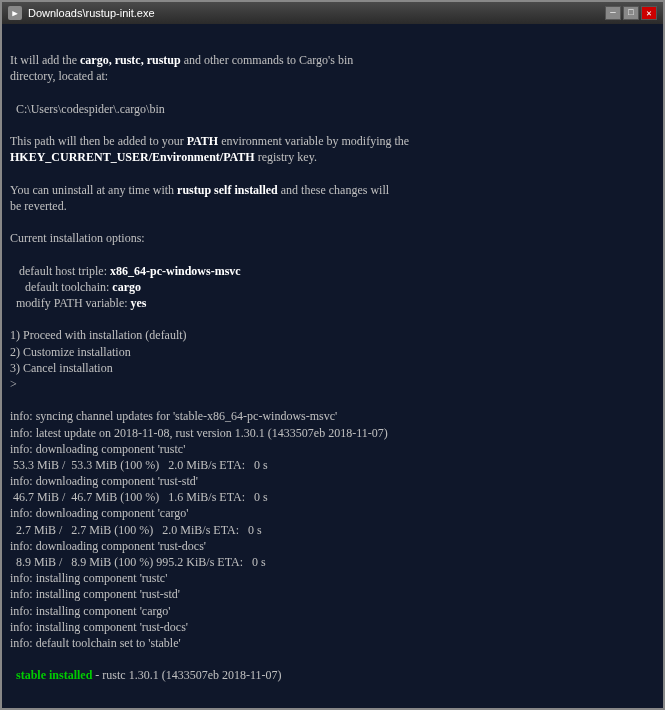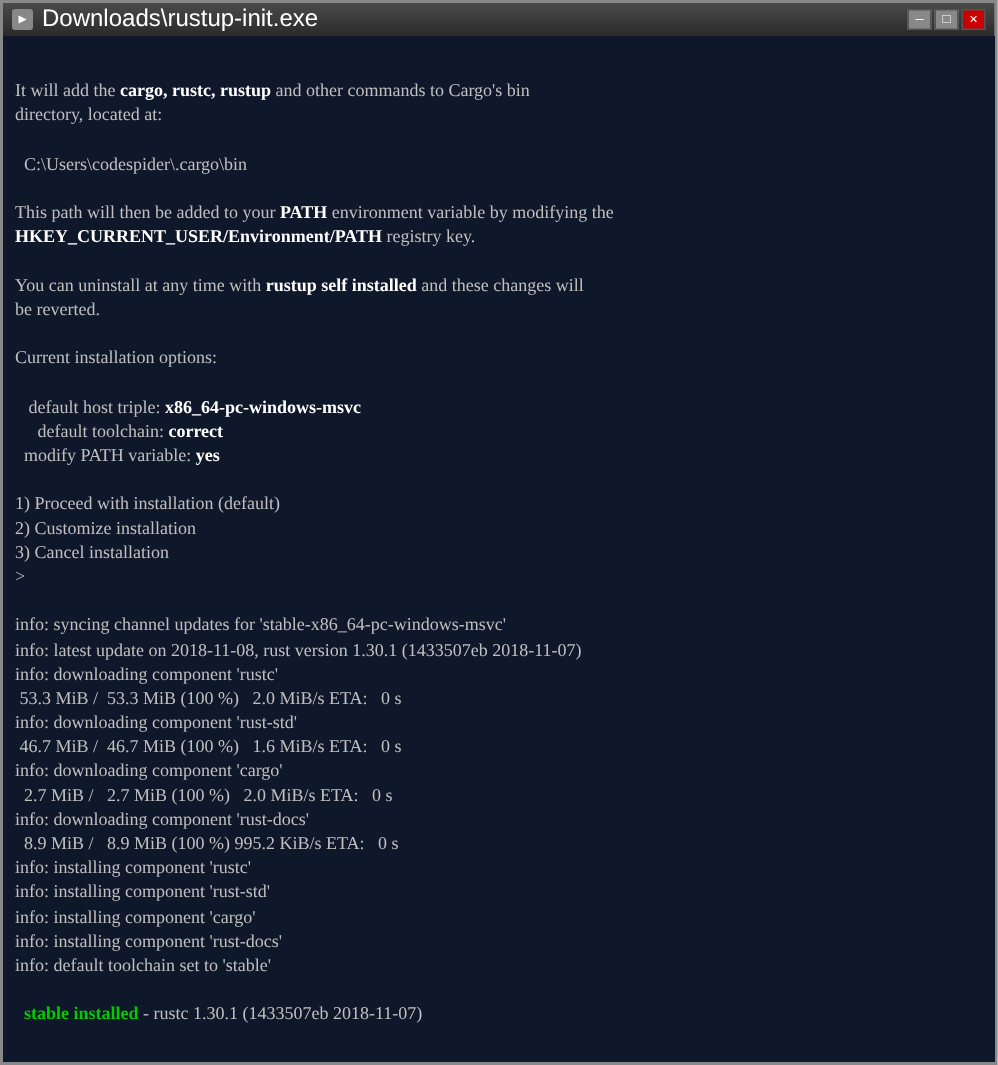--- a/index.html
+++ b/index.html
@@ -44,21 +44,21 @@
       border-radius: 2px;
       display: flex;
       align-items: center;
       justify-content: center;
       font-size: 9px;
       color: #fff;
     }
 
     .titlebar-text {
       color: #ffffff;
-      font-size: 16px;
+      font-size: 11px;
       font-family: 'Segoe UI', Arial, sans-serif;
     }
 
     .titlebar-buttons {
       display: flex;
       gap: 2px;
     }
 
     .titlebar-btn {
       width: 16px;
@@ -116,21 +116,21 @@
 
 This path will then be added to your <span class="white-bold">PATH</span> environment variable by modifying the
 <span class="white-bold">HKEY_CURRENT_USER/Environment/PATH</span> registry key.
 
 You can uninstall at any time with <span class="white-bold">rustup self installed</span> and these changes will
 be reverted.
 
 Current installation options:
 
    default host triple: <span class="white-bold">x86_64-pc-windows-msvc</span>
-     default toolchain: <span class="white-bold">correct</span>
+     default toolchain: <span class="white-bold">cargo</span>
   modify PATH variable: <span class="white-bold">yes</span>
 
 1) Proceed with installation (default)
 2) Customize installation
 3) Cancel installation
 &gt;
 
 <span>info: syncing channel updates for 'stable-x86_64-pc-windows-msvc'
 info: latest update on 2018-11-08, rust version 1.30.1 (1433507eb 2018-11-07)
 info: downloading component 'rustc'

